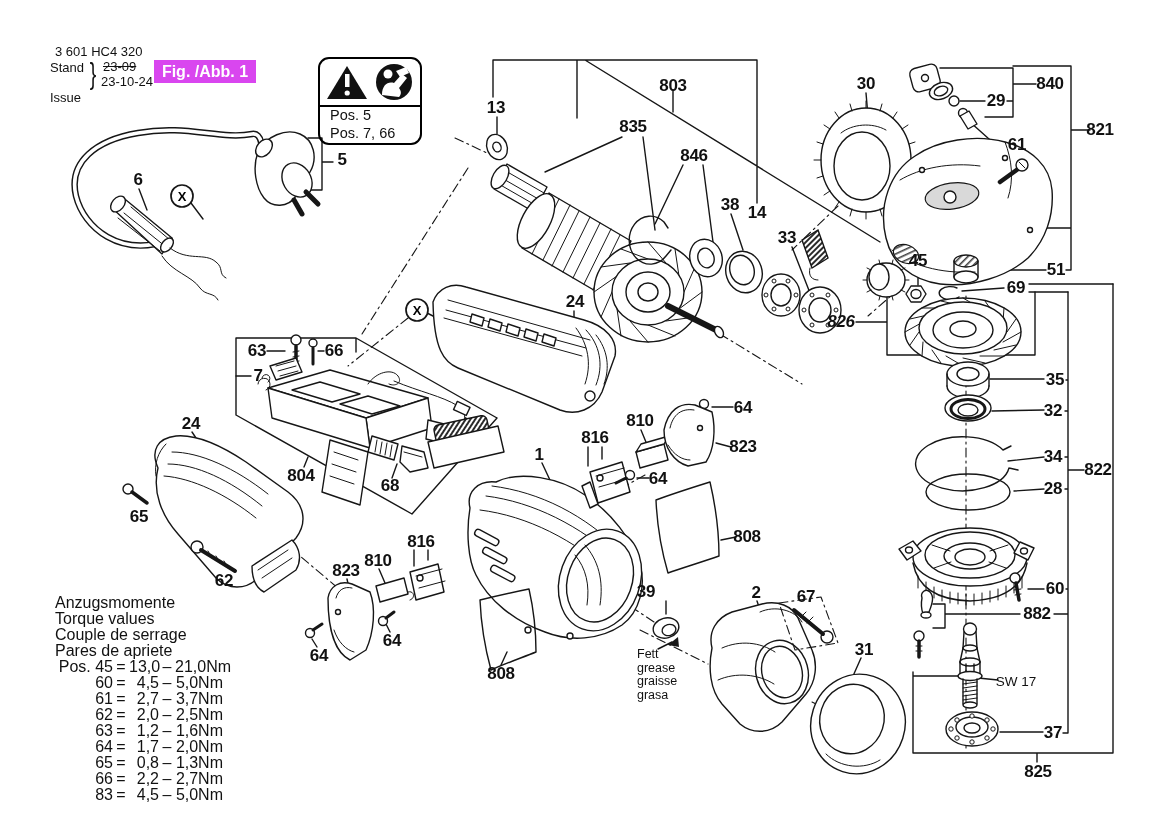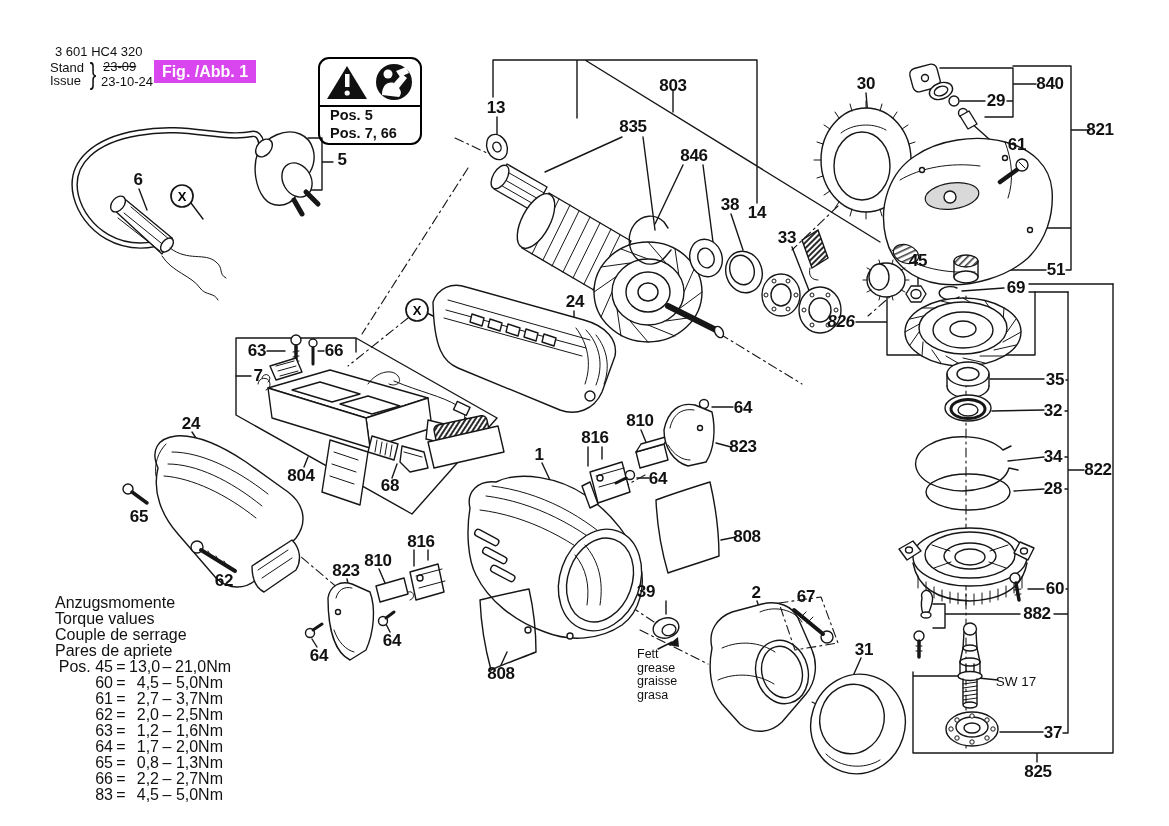--- a/index.html
+++ b/index.html
@@ -12,21 +12,21 @@
   .thin{stroke-width:1;}
   .dd{stroke-dasharray:9 4 2 4;stroke-width:1.1;}
   .lbl{position:absolute;transform:translate(-50%,-50%);font-weight:bold;font-size:17px;
        letter-spacing:-0.3px;white-space:nowrap;}
   .small-lbl{position:absolute;transform:translate(-50%,-50%);font-weight:normal;font-size:13.5px;white-space:nowrap;}
   #figbox{position:absolute;left:154px;top:60px;width:102px;height:23px;background:#d946ef;color:#fff;
          font-weight:bold;font-size:16px;text-align:center;line-height:23px;}
   #warnbox{position:absolute;left:318px;top:57px;width:104px;height:88px;border:2.4px solid #000;
           border-radius:11px;box-sizing:border-box;}
   #warnbox .sep{position:absolute;left:0;right:0;top:46px;border-top:2.2px solid #000;}
-  #warnbox .pos{position:absolute;left:10px;font-weight:bold;font-size:14.5px;}
+  #warnbox .pos{position:absolute;left:10px;font-weight:normal;font-size:14.5px;}
   #title-block{position:absolute;left:55px;top:44px;font-size:13px;}
   .strike{text-decoration:line-through;}
   .brace{position:absolute;font-size:30px;font-weight:normal;transform:scaleX(.65);}
   #torque{position:absolute;left:55px;top:595px;font-size:16px;line-height:16px;}
   .trow{display:flex;}
   .tp{width:58px;text-align:right;}
   .teq{width:16px;text-align:center;}
   .tmin{width:30px;text-align:right;}
   .tdash{width:16px;text-align:center;}
   .tmax{width:48px;text-align:right;}
@@ -411,21 +411,21 @@
     <circle class="sw" cx="197" cy="547" r="6"></circle>
     <path class="s" style="stroke-width:4" d="M201,550 L235,571"></path>
     <path class="s thin" d="M208,551 L212,558 M216,556 L220,563 M224,561 L228,568"></path>
   </g>
 </svg>
 
 <div id="title-block">
   <div>3 601 HC4 320</div>
   <div style="position:relative;height:32px;width:220px;">
     <span style="position:absolute;left:-5px;top:1px;">Stand</span>
-    <span style="position:absolute;left:-5px;top:14px;text-align:center;">Issue</span>
+    <span style="position:absolute;left:-5px;top:31px;text-align:center;">Issue</span>
     <span class="brace" style="left:33px;top:-2px;">}</span>
     <span class="strike" style="position:absolute;left:48px;top:0px;">23-09</span>
     <span style="position:absolute;left:46px;top:15px;">23-10-24</span>
   </div>
 </div>
 <div id="figbox">Fig. /Abb. 1</div>
 
 <div id="warnbox">
   <svg width="100" height="44" style="left:2px;top:2px;">
     <g>

